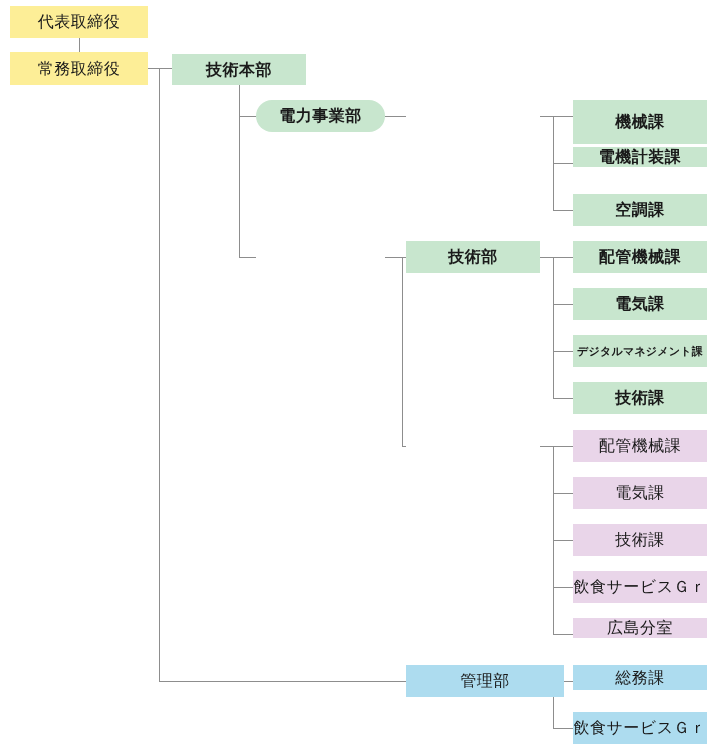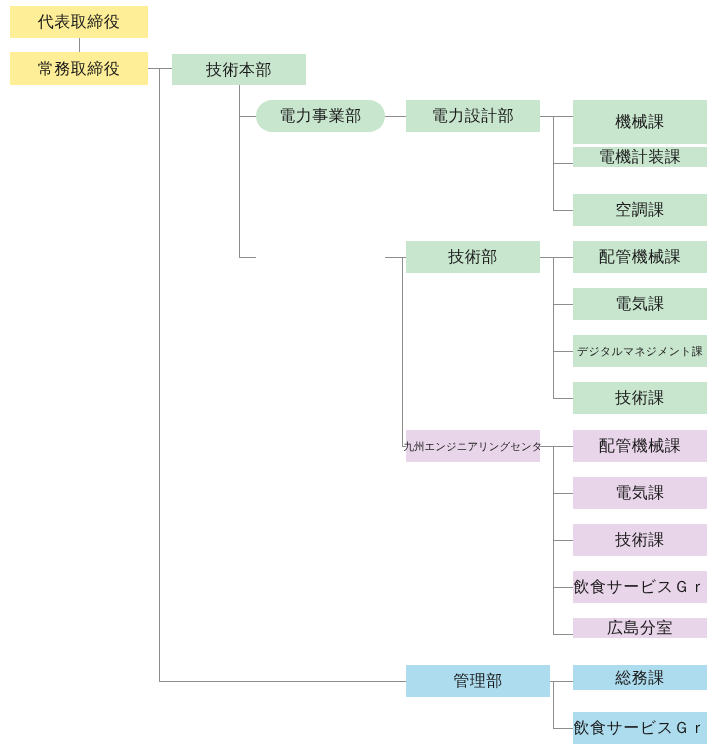--- a/index.html
+++ b/index.html
@@ -31,21 +31,21 @@
   }
   .node.small {
     font-size: 11px;
     letter-spacing: 0.2px;
   }
   .node.tiny {
     font-size: 10.5px;
     letter-spacing: 0px;
   }
   .c-exec  { background: #fdee97; }
-  .c-eng   { background: #c8e6ce; }
+  .c-eng   { background: #c8e6ce; font-weight: bold; }
   .c-kyu   { background: #e9d5e9; }
   .c-admin { background: #addcef; }
 
   .line {
     position: absolute;
     background: #8d8d8d;
   }
   .line.h { height: 1px; }
   .line.v { width: 1px; }
 </style>
@@ -102,50 +102,48 @@
   <div class="line h" style="left:553px; top:728px; width:20px;"></div>
 
   <div class="node c-exec" style="left:10px; top:6px; width:138px; height:32px;">代表取締役</div>
 
   <div class="node c-exec" style="left:10px; top:52px; width:138px; height:33px;">常務取締役</div>
 
   <div class="node c-eng" style="left:172px; top:54px; width:134px; height:31px;">技術本部</div>
 
   <div class="node c-eng" style="left:256px; top:100px; width:129px; height:32px;border-radius:16px;">電力事業部</div>
 
-  <div class="node c-eng" style="left:406px; top:100px; width:134px; height:32px;">電力設計部</div>
 
   <div class="node c-eng" style="left:573px; top:100px; width:134px; height:44px;">機械課</div>
 
   <div class="node c-eng" style="left:573px; top:147px; width:134px; height:20px;">電機計装課</div>
 
   <div class="node c-eng" style="left:573px; top:194px; width:134px; height:32px;">空調課</div>
 
 
   <div class="node c-eng" style="left:406px; top:241px; width:134px; height:32px;">技術部</div>
 
   <div class="node c-eng" style="left:573px; top:241px; width:134px; height:32px;">配管機械課</div>
 
   <div class="node c-eng" style="left:573px; top:288px; width:134px; height:32px;">電気課</div>
 
   <div class="node c-eng small" style="left:573px; top:335px; width:134px; height:32px;">デジタルマネジメント課</div>
 
   <div class="node c-eng" style="left:573px; top:382px; width:134px; height:32px;">技術課</div>
 
-  <div class="node c-kyu tiny" style="left:406px; top:430px; width:134px; height:32px;">九州エンジニアリングセンタ</div>
 
   <div class="node c-kyu" style="left:573px; top:430px; width:134px; height:32px;">配管機械課</div>
 
   <div class="node c-kyu" style="left:573px; top:477px; width:134px; height:32px;">電気課</div>
 
   <div class="node c-kyu" style="left:573px; top:524px; width:134px; height:32px;">技術課</div>
 
   <div class="node c-kyu" style="left:573px; top:571px; width:134px; height:32px;">飲食サービスＧｒ</div>
 
   <div class="node c-kyu" style="left:573px; top:618px; width:134px; height:20px;">広島分室</div>
 
-  <div class="node c-admin" style="left:406px; top:665px; width:144px; height:32px;">管理部</div>
+  <div class="node c-admin" style="left:406px; top:665px; width:158px; height:32px;">管理部</div>
 
   <div class="node c-admin" style="left:573px; top:665px; width:134px; height:25px;">総務課</div>
 
   <div class="node c-admin" style="left:573px; top:712px; width:134px; height:32px;">飲食サービスＧｒ</div>
 
 </div>
 
 </body></html>

